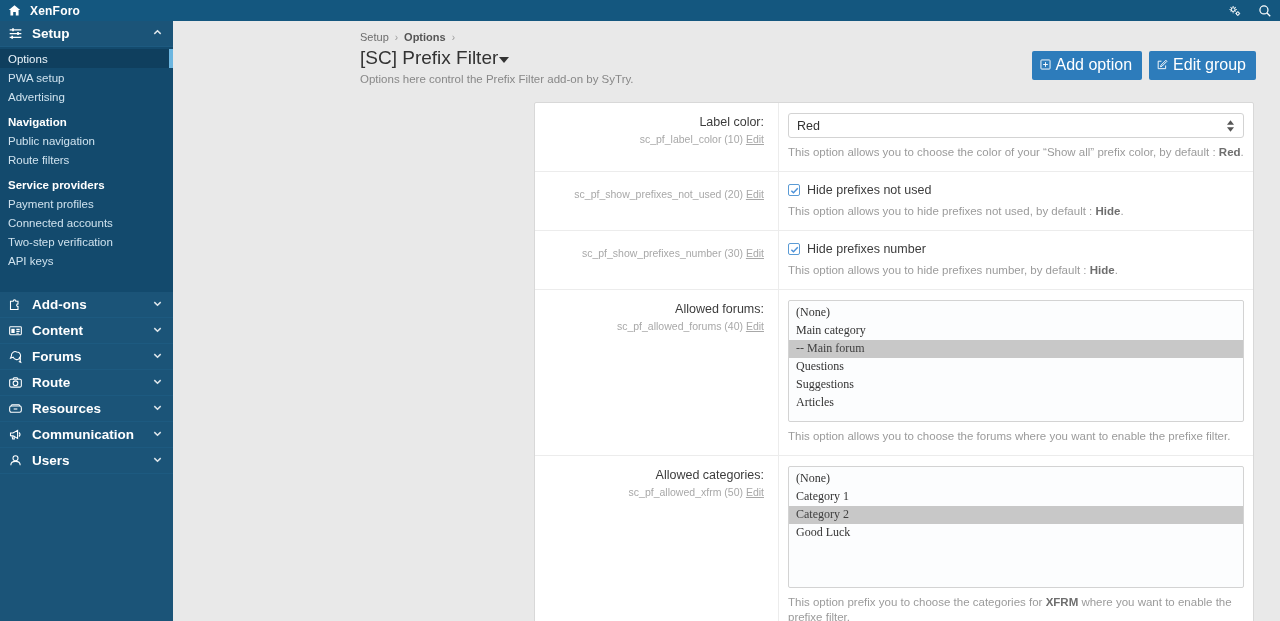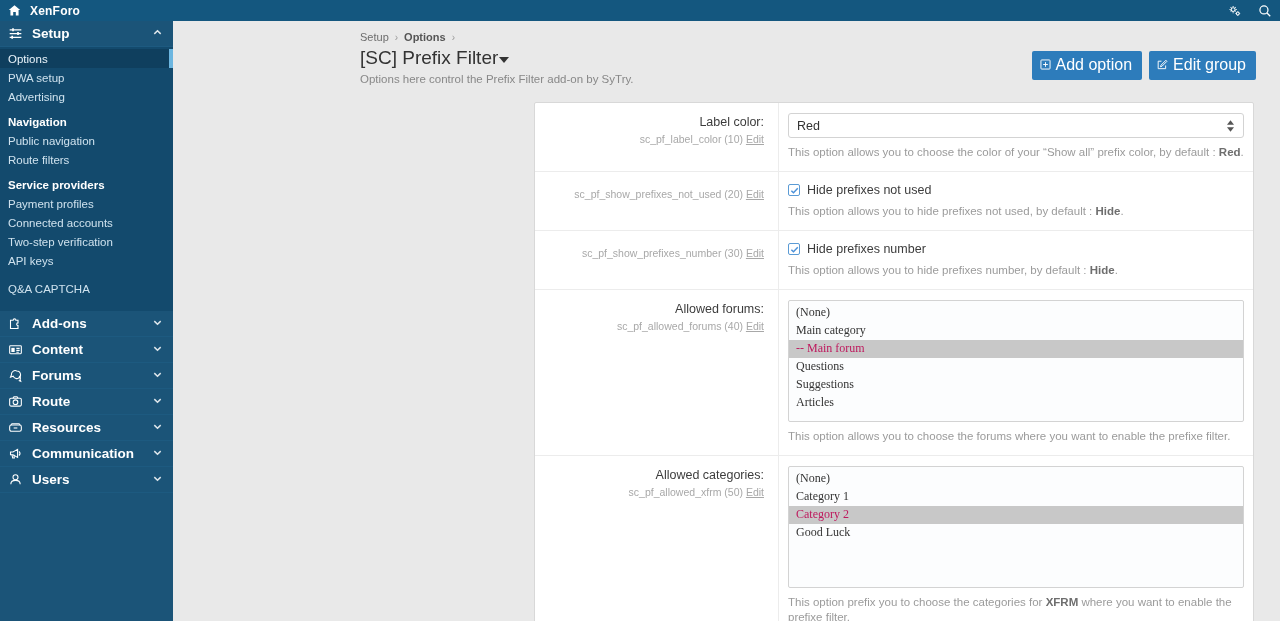--- a/index.html
+++ b/index.html
@@ -143,21 +143,21 @@
   }
   .cb-label { font-size: 12.5px; color: #3c3c3c; }
 
   .listbox {
     width: 100%; height: 122px; border: 1px solid #d3d3d3; border-radius: 2px;
     background: #fcfdfe; padding: 3px 0 0 0; overflow: hidden; font-family: Liberation Serif, serif;
   }
   .lb-opt {
     padding: 1px 7px 2px 7px; font-size: 12px; color: #333; line-height: 15px; cursor: pointer;
   }
-  .lb-opt.sel { background: #c8c8c8; color: #be185d; }
+  .lb-opt.sel { background: #c8c8c8; color: #404040; }
 </style>
 </head>
 <body>
 
 <div id="app">
 
   <div class="topbar">
     <div class="home">
       <svg width="13" height="13" viewBox="0 0 16 16" fill="#ffffff">
           <path d="M8 1.6 1 7.3h2v6.9h3.4V9.9h3.2v4.3H13V7.3h2L8 1.6z"></path>
@@ -247,23 +247,20 @@
             <span>Connected accounts</span>
           </div>
           <div class="sb-item">
             <span>Two-step verification</span>
           </div>
           <div class="sb-item">
             <span>API keys</span>
           </div>
 
           <div class="sb-gap"></div>
-          <div class="sb-item">
-            <span>Q&amp;A CAPTCHA</span>
-          </div>
           <div class="sb-gap"></div>
         </div>
 
         <div class="sb-section-head">
           <span class="sicon">
             <svg width="15" height="15" viewBox="0 0 18 18" fill="none" stroke="#ffffff" stroke-width="1.3">
               <path d="M3 5h3.2a1.6 1.6 0 1 1 3.2 0H12v3.2a1.6 1.6 0 1 0 0 3.2V15H3V5z"></path>
             </svg>
           </span>
           <span class="slabel">Add-ons</span>

